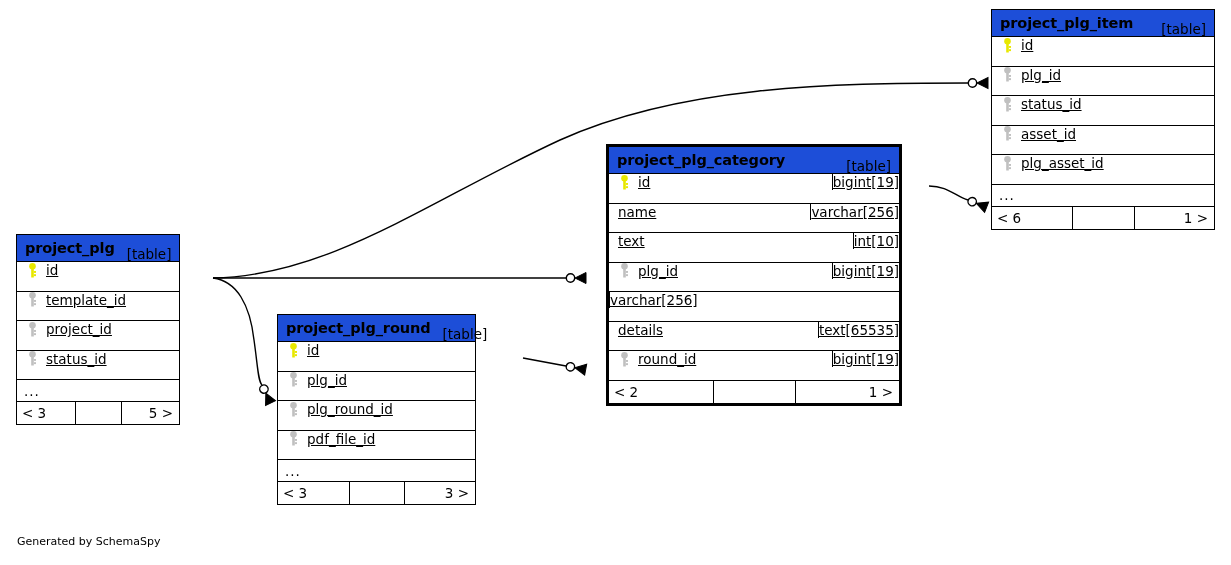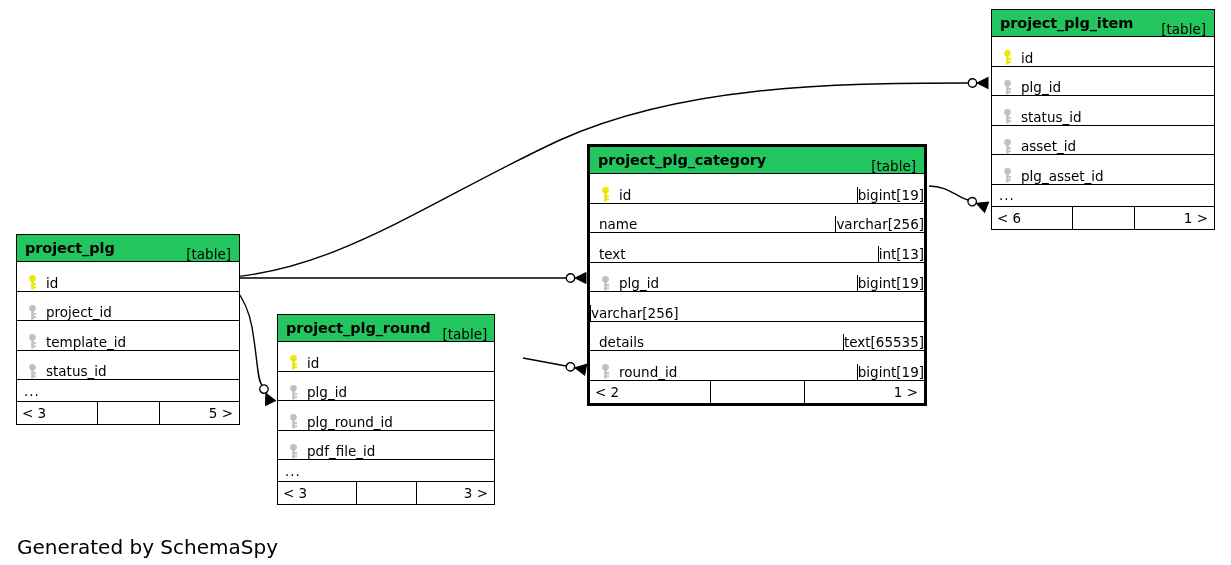--- a/index.html
+++ b/index.html
@@ -31,21 +31,21 @@
   
   .db-table {
     position: absolute;
     background: #ffffff;
     border: 1px solid #000000;
     border-collapse: collapse;
   }
   .db-table.focus { border-width: 3px; }
 
   .tbl-header {
-    background: #22c55e;
+    background: #1d4ed8;
     border-bottom: 1px solid #000000;
     display: flex;
     align-items: center;
     justify-content: space-between;
     padding: 0 8px;
     height: 27px;
     white-space: nowrap;
   }
   .tbl-name {
     font-weight: bold;
@@ -53,23 +53,24 @@
     letter-spacing: -0.1px;
   }
   .tbl-tag {
     font-size: 13.5px;
     padding-left: 12px;
     margin-top: 11px;
   }
 
   .tbl-row {
     display: flex;
-    align-items: flex-end;
+    align-items: flex-start;
     border-bottom: 1px solid #000000;
     height: 29.5px;
+    text-decoration: underline;
   }
   .tbl-row:last-child { border-bottom: none; }
 
   .cell-name {
     display: flex;
     align-items: center;
     flex: 1 1 auto;
     padding-left: 7px;
     font-size: 13.5px;
     white-space: nowrap;
@@ -120,21 +121,21 @@
   }
   .foot-cell:first-child { border-left: none; }
   .foot-left  { flex: 0 0 36%; justify-content: flex-start; padding-left: 5px; }
   .foot-mid   { flex: 0 0 28%; }
   .foot-right { flex: 1 1 auto; justify-content: flex-end; padding-right: 6px; }
 
   
   #caption {
     position: absolute;
     left: 17px; top: 535px;
-    font-size: 20px;
+    font-size: 11px;
     white-space: nowrap;
   }
 </style>
 </head>
 <body>
 
 <div id="diagram">
 
   <svg id="edges" viewBox="0 0 1231 565" xmlns="http://www.w3.org/2000/svg">
       <g>
@@ -167,21 +168,21 @@
       </g>
       <g>
         <path d="M 929,186 C 948,186 955,196 968,200" fill="none" stroke="#000000" stroke-width="1.4"></path>
       </g>
       <g transform="translate(968,200) rotate(21.39530370836525)">
         <circle cx="4.5" cy="0" r="4.2" fill="#ffffff" stroke="#000000" stroke-width="1.4"></circle>
         <path d="M 9 0 L 20 -5.5 L 20 5.5 Z" fill="#000000" stroke="#000000" stroke-width="1"></path>
       </g>
     </svg>
 
-<div class="db-table" style="left: 16px; top: 234px; width: 224px;">
+<div class="db-table" style="left: 16px; top: 234px; width: 164px;">
       <div class="tbl-header">
         <span class="tbl-name">project_plg</span>
         <span class="tbl-tag">[table]</span>
       </div>
       <div class="tbl-row">
         <span class="cell-name">
           <span class="key-slot">
             <svg class="key-ico" width="9" height="15" viewBox="0 0 9 15" xmlns="http://www.w3.org/2000/svg">
               <circle cx="4.5" cy="3.3" r="3.3" fill="#e8e800"></circle>
               <rect x="3.2" y="3.3" width="2.6" height="11.2" fill="#e8e800"></rect>
@@ -195,34 +196,34 @@
       <div class="tbl-row">
         <span class="cell-name">
           <span class="key-slot">
             <svg class="key-ico" width="9" height="15" viewBox="0 0 9 15" xmlns="http://www.w3.org/2000/svg">
               <circle cx="4.5" cy="3.3" r="3.3" fill="#c0c0c0"></circle>
               <rect x="3.2" y="3.3" width="2.6" height="11.2" fill="#c0c0c0"></rect>
               <rect x="5.8" y="8.0" width="2.2" height="1.9" fill="#c0c0c0"></rect>
               <rect x="5.8" y="11.2" width="2.2" height="1.9" fill="#c0c0c0"></rect>
             </svg>
           </span>
+          <span class="col-label">template_id</span>
+        </span>
+      </div>
+      <div class="tbl-row">
+        <span class="cell-name">
+          <span class="key-slot">
+            <svg class="key-ico" width="9" height="15" viewBox="0 0 9 15" xmlns="http://www.w3.org/2000/svg">
+              <circle cx="4.5" cy="3.3" r="3.3" fill="#c0c0c0"></circle>
+              <rect x="3.2" y="3.3" width="2.6" height="11.2" fill="#c0c0c0"></rect>
+              <rect x="5.8" y="8.0" width="2.2" height="1.9" fill="#c0c0c0"></rect>
+              <rect x="5.8" y="11.2" width="2.2" height="1.9" fill="#c0c0c0"></rect>
+            </svg>
+          </span>
           <span class="col-label">project_id</span>
-        </span>
-      </div>
-      <div class="tbl-row">
-        <span class="cell-name">
-          <span class="key-slot">
-            <svg class="key-ico" width="9" height="15" viewBox="0 0 9 15" xmlns="http://www.w3.org/2000/svg">
-              <circle cx="4.5" cy="3.3" r="3.3" fill="#c0c0c0"></circle>
-              <rect x="3.2" y="3.3" width="2.6" height="11.2" fill="#c0c0c0"></rect>
-              <rect x="5.8" y="8.0" width="2.2" height="1.9" fill="#c0c0c0"></rect>
-              <rect x="5.8" y="11.2" width="2.2" height="1.9" fill="#c0c0c0"></rect>
-            </svg>
-          </span>
-          <span class="col-label">template_id</span>
         </span>
       </div>
       <div class="tbl-row">
         <span class="cell-name">
           <span class="key-slot">
             <svg class="key-ico" width="9" height="15" viewBox="0 0 9 15" xmlns="http://www.w3.org/2000/svg">
               <circle cx="4.5" cy="3.3" r="3.3" fill="#c0c0c0"></circle>
               <rect x="3.2" y="3.3" width="2.6" height="11.2" fill="#c0c0c0"></rect>
               <rect x="5.8" y="8.0" width="2.2" height="1.9" fill="#c0c0c0"></rect>
               <rect x="5.8" y="11.2" width="2.2" height="1.9" fill="#c0c0c0"></rect>
@@ -231,21 +232,21 @@
           <span class="col-label">status_id</span>
         </span>
       </div>
       <div class="row-ellipsis">...</div>
       <div class="tbl-footer">
         <span class="foot-cell foot-left">&lt; 3</span>
         <span class="foot-cell foot-mid"></span>
         <span class="foot-cell foot-right">5 &gt;</span>
       </div>
     </div>
-    <div class="db-table" style="left: 277px; top: 314px; width: 218px;">
+    <div class="db-table" style="left: 277px; top: 314px; width: 199px;">
       <div class="tbl-header">
         <span class="tbl-name">project_plg_round</span>
         <span class="tbl-tag">[table]</span>
       </div>
       <div class="tbl-row">
         <span class="cell-name">
           <span class="key-slot">
             <svg class="key-ico" width="9" height="15" viewBox="0 0 9 15" xmlns="http://www.w3.org/2000/svg">
               <circle cx="4.5" cy="3.3" r="3.3" fill="#e8e800"></circle>
               <rect x="3.2" y="3.3" width="2.6" height="11.2" fill="#e8e800"></rect>
@@ -295,21 +296,21 @@
           <span class="col-label">pdf_file_id</span>
         </span>
       </div>
       <div class="row-ellipsis">...</div>
       <div class="tbl-footer">
         <span class="foot-cell foot-left">&lt; 3</span>
         <span class="foot-cell foot-mid"></span>
         <span class="foot-cell foot-right">3 &gt;</span>
       </div>
     </div>
-    <div class="db-table focus" style="left: 587px; top: 144px; width: 340px;">
+    <div class="db-table focus" style="left: 606px; top: 144px; width: 296px;">
       <div class="tbl-header">
         <span class="tbl-name">project_plg_category</span>
         <span class="tbl-tag">[table]</span>
       </div>
       <div class="tbl-row">
         <span class="cell-name">
           <span class="key-slot">
             <svg class="key-ico" width="9" height="15" viewBox="0 0 9 15" xmlns="http://www.w3.org/2000/svg">
               <circle cx="4.5" cy="3.3" r="3.3" fill="#e8e800"></circle>
               <rect x="3.2" y="3.3" width="2.6" height="11.2" fill="#e8e800"></rect>
@@ -324,21 +325,21 @@
       <div class="tbl-row">
         <span class="cell-name">
           <span class="col-label">name</span>
         </span>
         <span class="cell-type">varchar[256]</span>
       </div>
       <div class="tbl-row">
         <span class="cell-name">
           <span class="col-label">text</span>
         </span>
-        <span class="cell-type">int[13]</span>
+        <span class="cell-type">int[10]</span>
       </div>
       <div class="tbl-row">
         <span class="cell-name">
           <span class="key-slot">
             <svg class="key-ico" width="9" height="15" viewBox="0 0 9 15" xmlns="http://www.w3.org/2000/svg">
               <circle cx="4.5" cy="3.3" r="3.3" fill="#c0c0c0"></circle>
               <rect x="3.2" y="3.3" width="2.6" height="11.2" fill="#c0c0c0"></rect>
               <rect x="5.8" y="8.0" width="2.2" height="1.9" fill="#c0c0c0"></rect>
               <rect x="5.8" y="11.2" width="2.2" height="1.9" fill="#c0c0c0"></rect>
             </svg>

